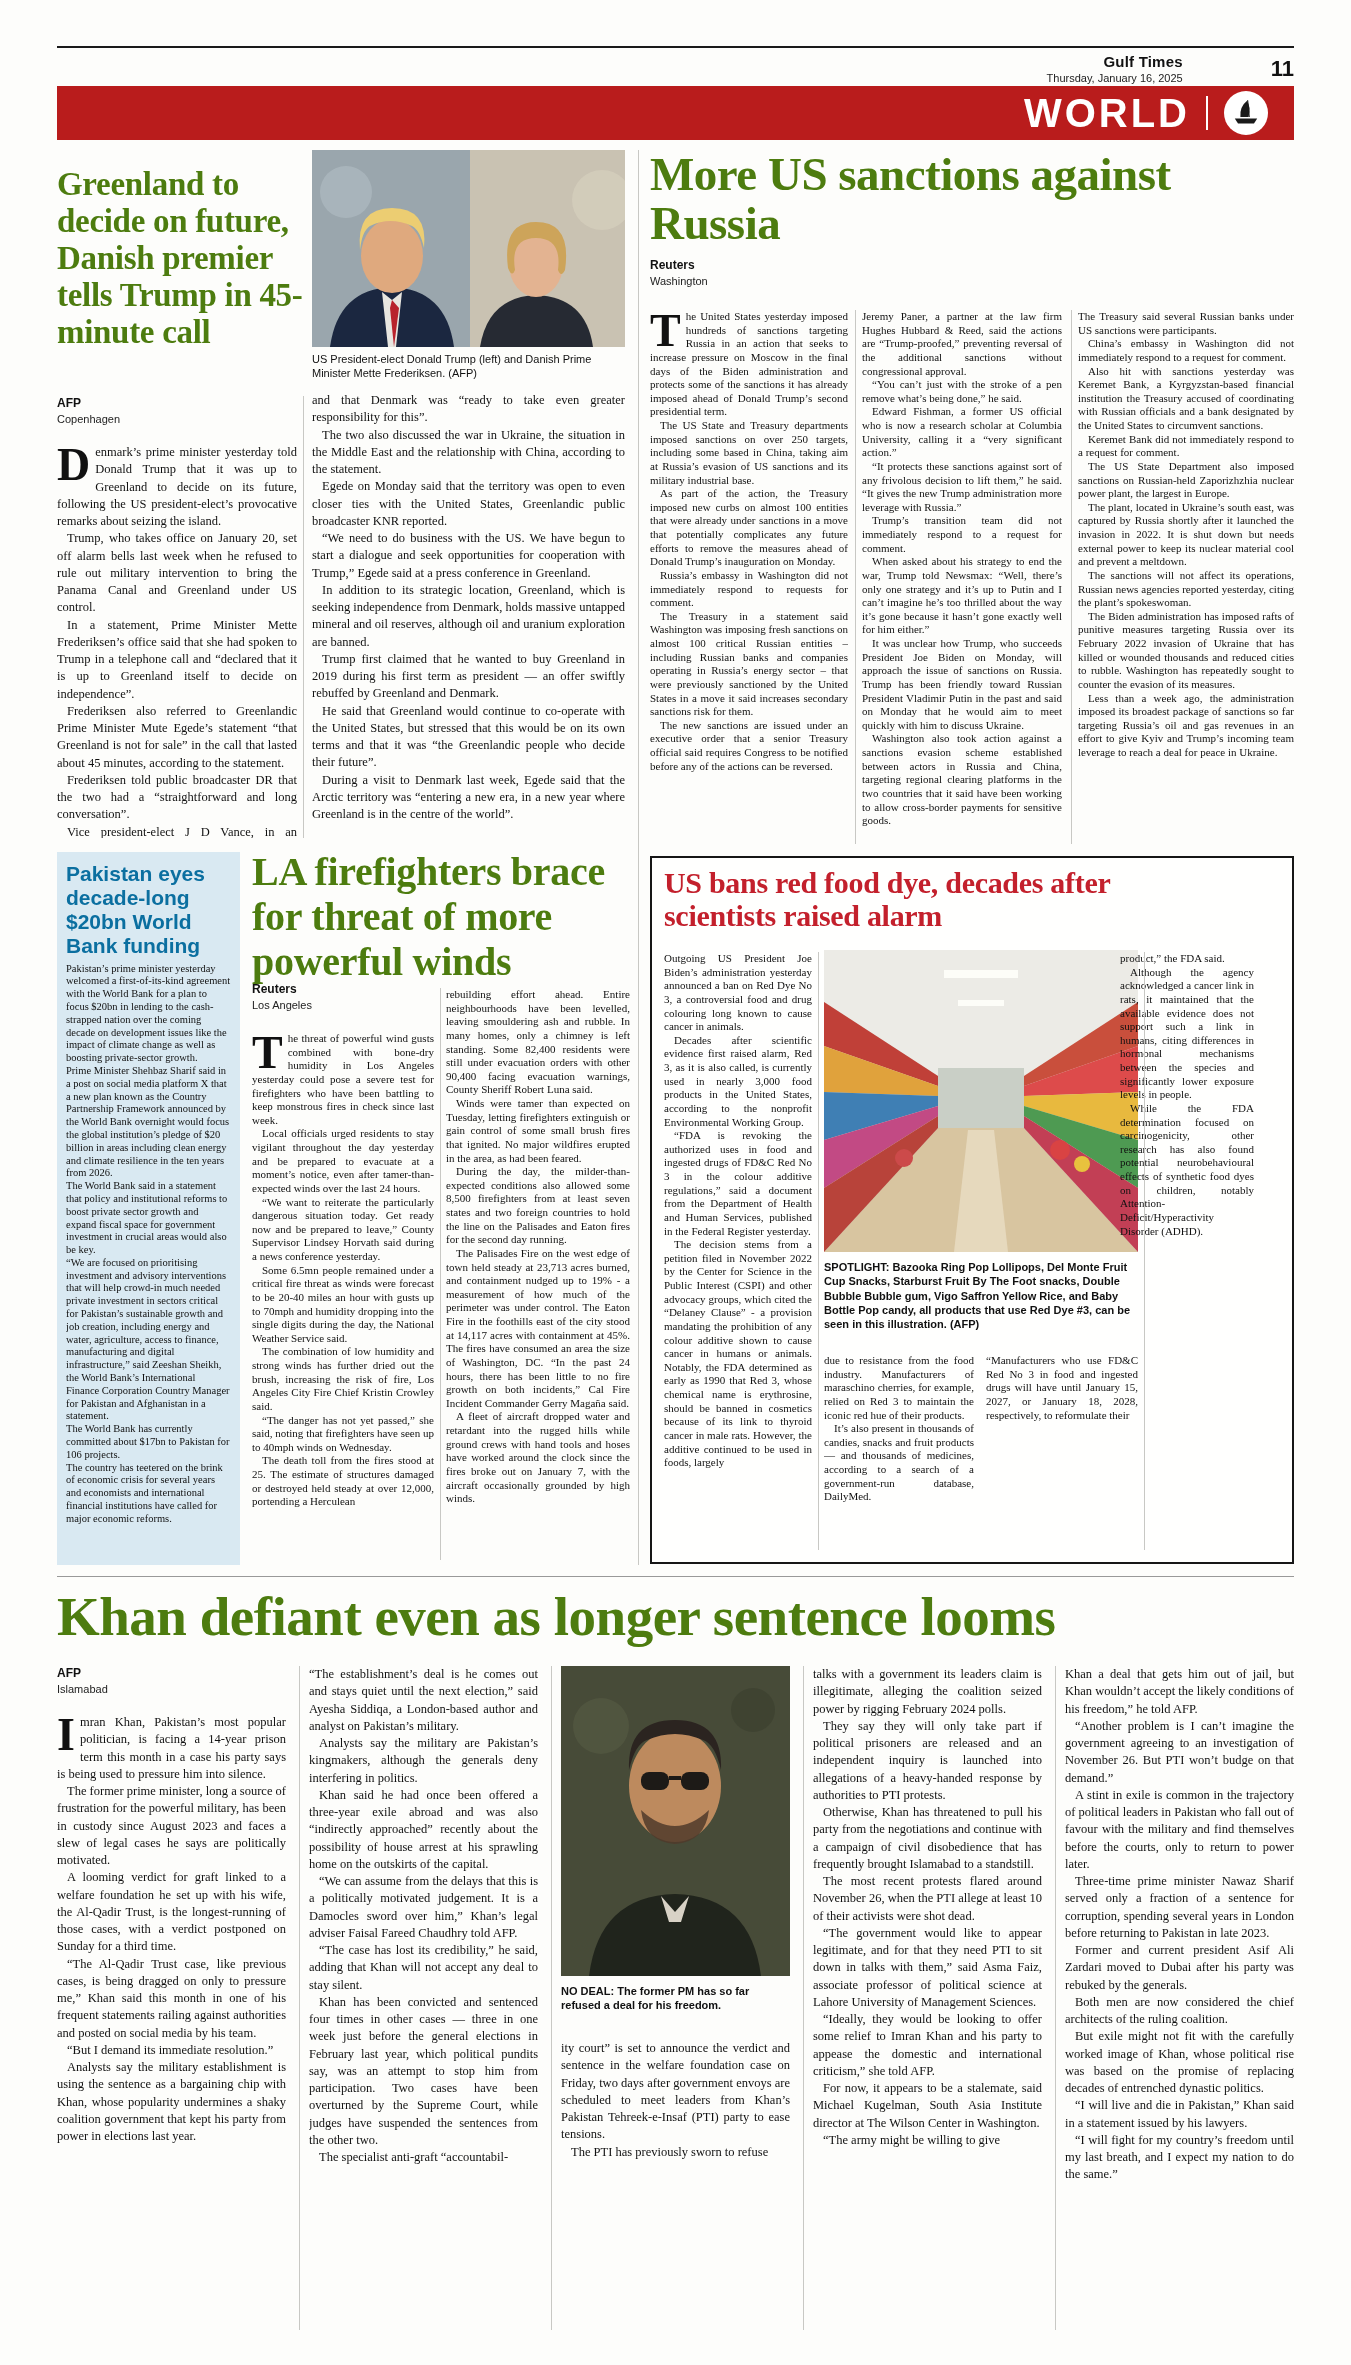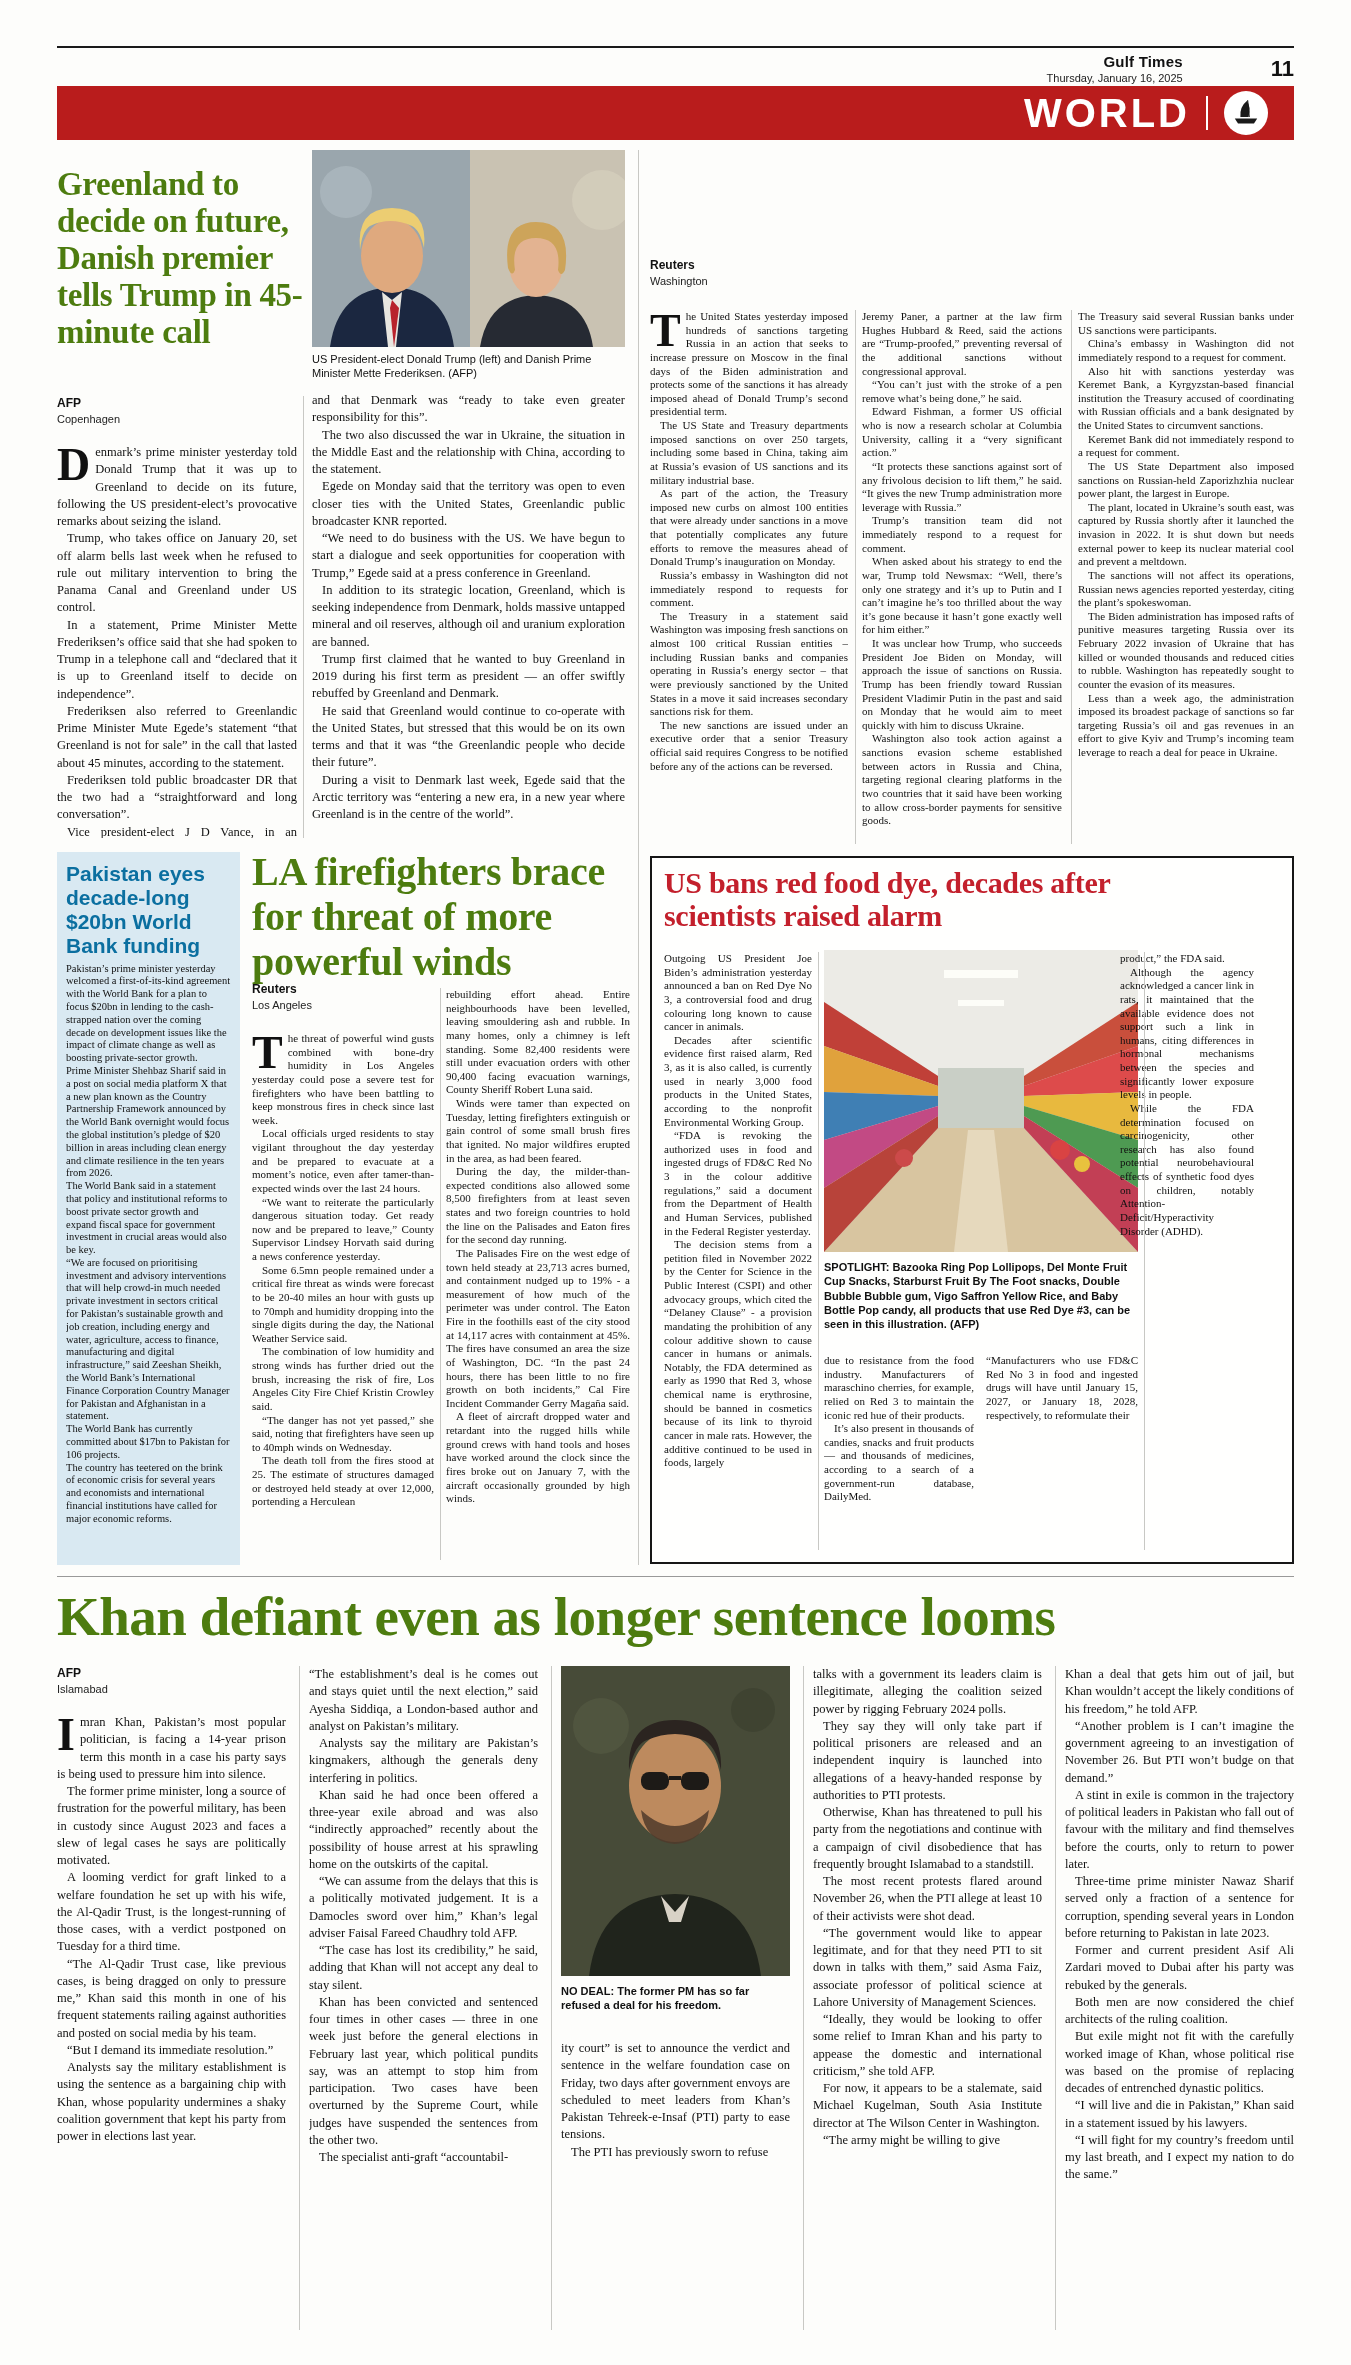--- a/index.html
+++ b/index.html
@@ -155,20 +155,21 @@
       <p>rebuilding effort ahead. Entire neighbourhoods have been levelled, leaving smouldering ash and rubble. In many homes, only a chimney is left standing. Some 82,400 residents were still under evacuation orders with other 90,400 facing evacuation warnings, County Sheriff Robert Luna said.</p>
       <p>Winds were tamer than expected on Tuesday, letting firefighters extinguish or gain control of some small brush fires that ignited. No major wildfires erupted in the area, as had been feared.</p>
       <p>During the day, the milder-than-expected conditions also allowed some 8,500 firefighters from at least seven states and two foreign countries to hold the line on the Palisades and Eaton fires for the second day running.</p>
       <p>The Palisades Fire on the west edge of town held steady at 23,713 acres burned, and containment nudged up to 19% - a measurement of how much of the perimeter was under control. The Eaton Fire in the foothills east of the city stood at 14,117 acres with containment at 45%. The fires have consumed an area the size of Washington, DC. “In the past 24 hours, there has been little to no fire growth on both incidents,” Cal Fire Incident Commander Gerry Magaña said.</p>
       <p>A fleet of aircraft dropped water and retardant into the rugged hills while ground crews with hand tools and hoses have worked around the clock since the fires broke out on January 7, with the aircraft occasionally grounded by high winds.</p>
     </div>
   <div class="vrule" style="left:440px;top:988px;height:572px"></div>
 
   <div class="vrule" style="left:638px;top:150px;height:1415px"></div>
 
+  <h1 class="hl hl-sanc abs" style="left:650px;top:150px;width:644px">More US sanctions against Russia</h1>
   <div class="abs" style="left:650px;top:258px">
     <div class="agency">Reuters</div>
     <div class="dateline">Washington</div>
   </div>
   <div class="colbox bt" style="left:650px;top:310px;width:198px;height:534px">
       <p class="dropcap">The United States yesterday imposed hundreds of sanctions targeting Russia in an action that seeks to increase pressure on Moscow in the final days of the Biden administration and protects some of the sanctions it has already imposed ahead of Donald Trump’s second presidential term.</p>
       <p>The US State and Treasury departments imposed sanctions on over 250 targets, including some based in China, taking aim at Russia’s evasion of US sanctions and its military industrial base.</p>
       <p>As part of the action, the Treasury imposed new curbs on almost 100 entities that were already under sanctions in a move that potentially complicates any future efforts to remove the measures ahead of Donald Trump’s inauguration on Monday.</p>
       <p>Russia’s embassy in Washington did not immediately respond to requests for comment.</p>
       <p>The Treasury in a statement said Washington was imposing fresh sanctions on almost 100 critical Russian entities – including Russian banks and companies operating in Russia’s energy sector – that were previously sanctioned by the United States in a move it said increases secondary sanctions risk for them.</p>
@@ -251,21 +252,21 @@
 
   <div class="rule" style="left:57px;top:1576px;width:1237px;height:1px;background:#999"></div>
   <h1 class="hl hl-khan abs" style="left:57px;top:1588px;width:1237px">Khan defiant even as longer sentence looms</h1>
   <div class="abs" style="left:57px;top:1666px">
     <div class="agency">AFP</div>
     <div class="dateline">Islamabad</div>
   </div>
   <div class="colbox bt-lg" style="left:57px;top:1714px;width:229px;height:616px">
       <p class="dropcap">Imran Khan, Pakistan’s most popular politician, is facing a 14-year prison term this month in a case his party says is being used to pressure him into silence.</p>
       <p>The former prime minister, long a source of frustration for the powerful military, has been in custody since August 2023 and faces a slew of legal cases he says are politically motivated.</p>
-      <p>A looming verdict for graft linked to a welfare foundation he set up with his wife, the Al-Qadir Trust, is the longest-running of those cases, with a verdict postponed on Tuesday for a third time.</p>
+      <p>A looming verdict for graft linked to a welfare foundation he set up with his wife, the Al-Qadir Trust, is the longest-running of those cases, with a verdict postponed on Sunday for a third time.</p>
       <p>“The Al-Qadir Trust case, like previous cases, is being dragged on only to pressure me,” Khan said this month in one of his frequent statements railing against authorities and posted on social media by his team.</p>
       <p>“But I demand its immediate resolution.”</p>
       <p>Analysts say the military establishment is using the sentence as a bargaining chip with Khan, whose popularity undermines a shaky coalition government that kept his party from power in elections last year.</p>
     </div>
   <div class="colbox bt-lg" style="left:309px;top:1666px;width:229px;height:664px">
       <p>“The establishment’s deal is he comes out and stays quiet until the next election,” said Ayesha Siddiqa, a London-based author and analyst on Pakistan’s military.</p>
       <p>Analysts say the military are Pakistan’s kingmakers, although the generals deny interfering in politics.</p>
       <p>Khan said he had once been offered a three-year exile abroad and was also “indirectly approached” recently about the possibility of house arrest at his sprawling home on the outskirts of the capital.</p>
       <p>“We can assume from the delays that this is a politically motivated judgement. It is a Damocles sword over him,” Khan’s legal adviser Faisal Fareed Chaudhry told AFP.</p>
       <p>“The case has lost its credibility,” he said, adding that Khan will not accept any deal to stay silent.</p>

